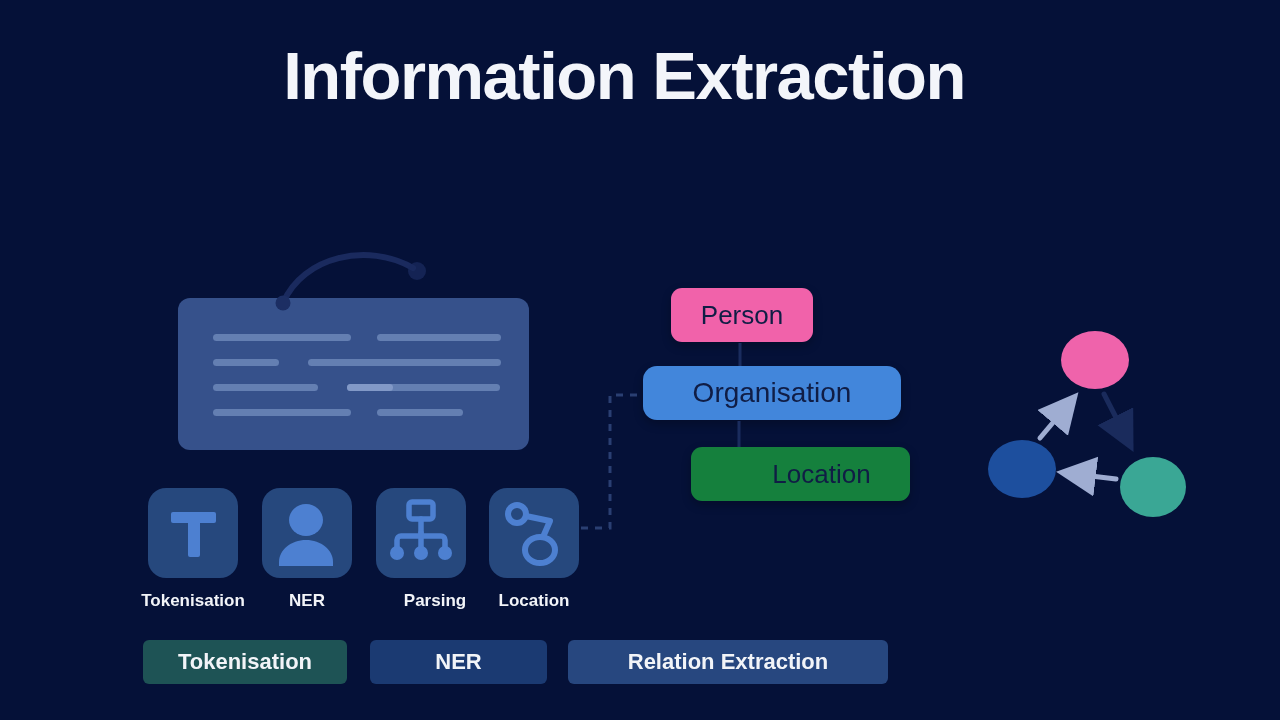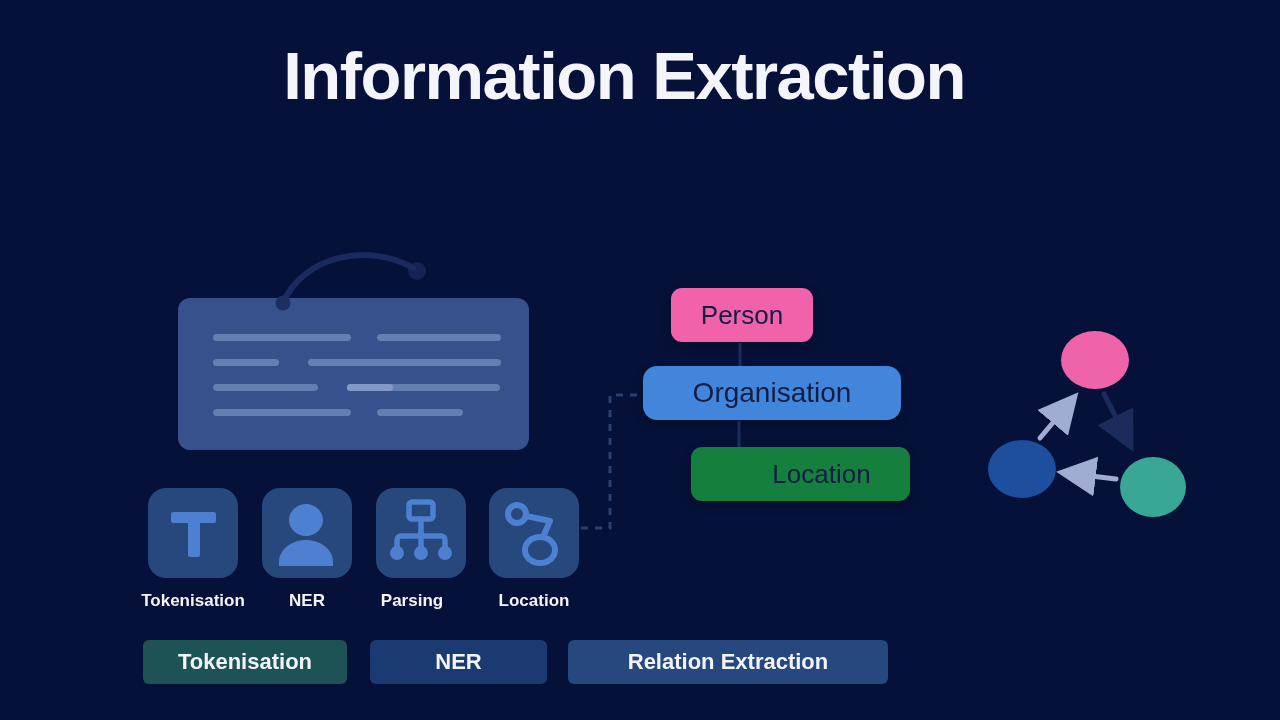--- a/index.html
+++ b/index.html
@@ -106,21 +106,21 @@
       <g stroke="#4d80d1" stroke-width="6" fill="none" stroke-linecap="round" stroke-linejoin="round">
         <circle cx="28" cy="26" r="9"></circle>
         <path d="M37,28 L61,33 L54,49"></path>
         <ellipse cx="51" cy="62" rx="15" ry="13"></ellipse>
       </g>
     </svg>
   </div>
 
   <div class="tile-label" style="left:123px">Tokenisation</div>
   <div class="tile-label" style="left:237px">NER</div>
-  <div class="tile-label" style="left:342px">Parsing</div>
+  <div class="tile-label" style="left:365px">Parsing</div>
   <div class="tile-label" style="left:464px">Location</div>
 
   <div class="chip person" style="background-color: rgb(241, 98, 170);">
     <span>Person</span>
   </div>
   <div class="chip organisation" style="background-color: rgb(66, 134, 219);">
     <span>Organisation</span>
   </div>
   <div class="chip location" style="background-color: #15803d; padding-left: 42px;">
     <span>Location</span>

